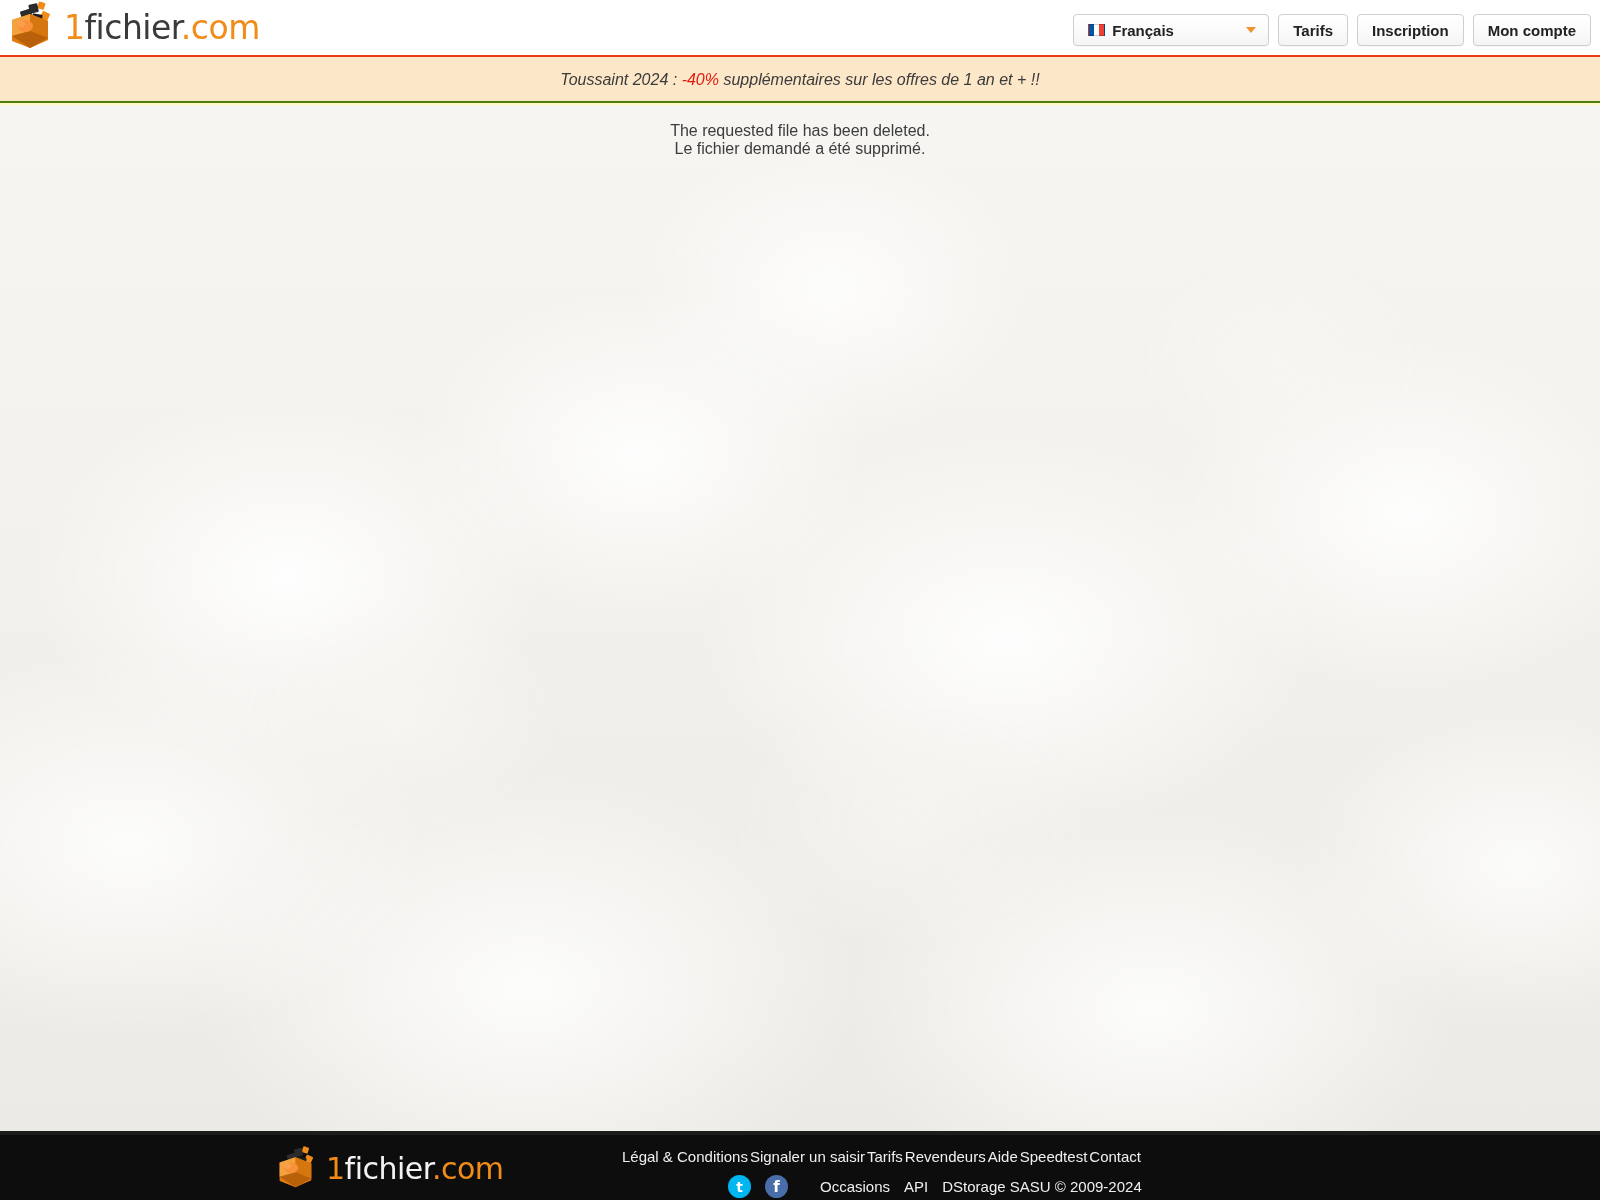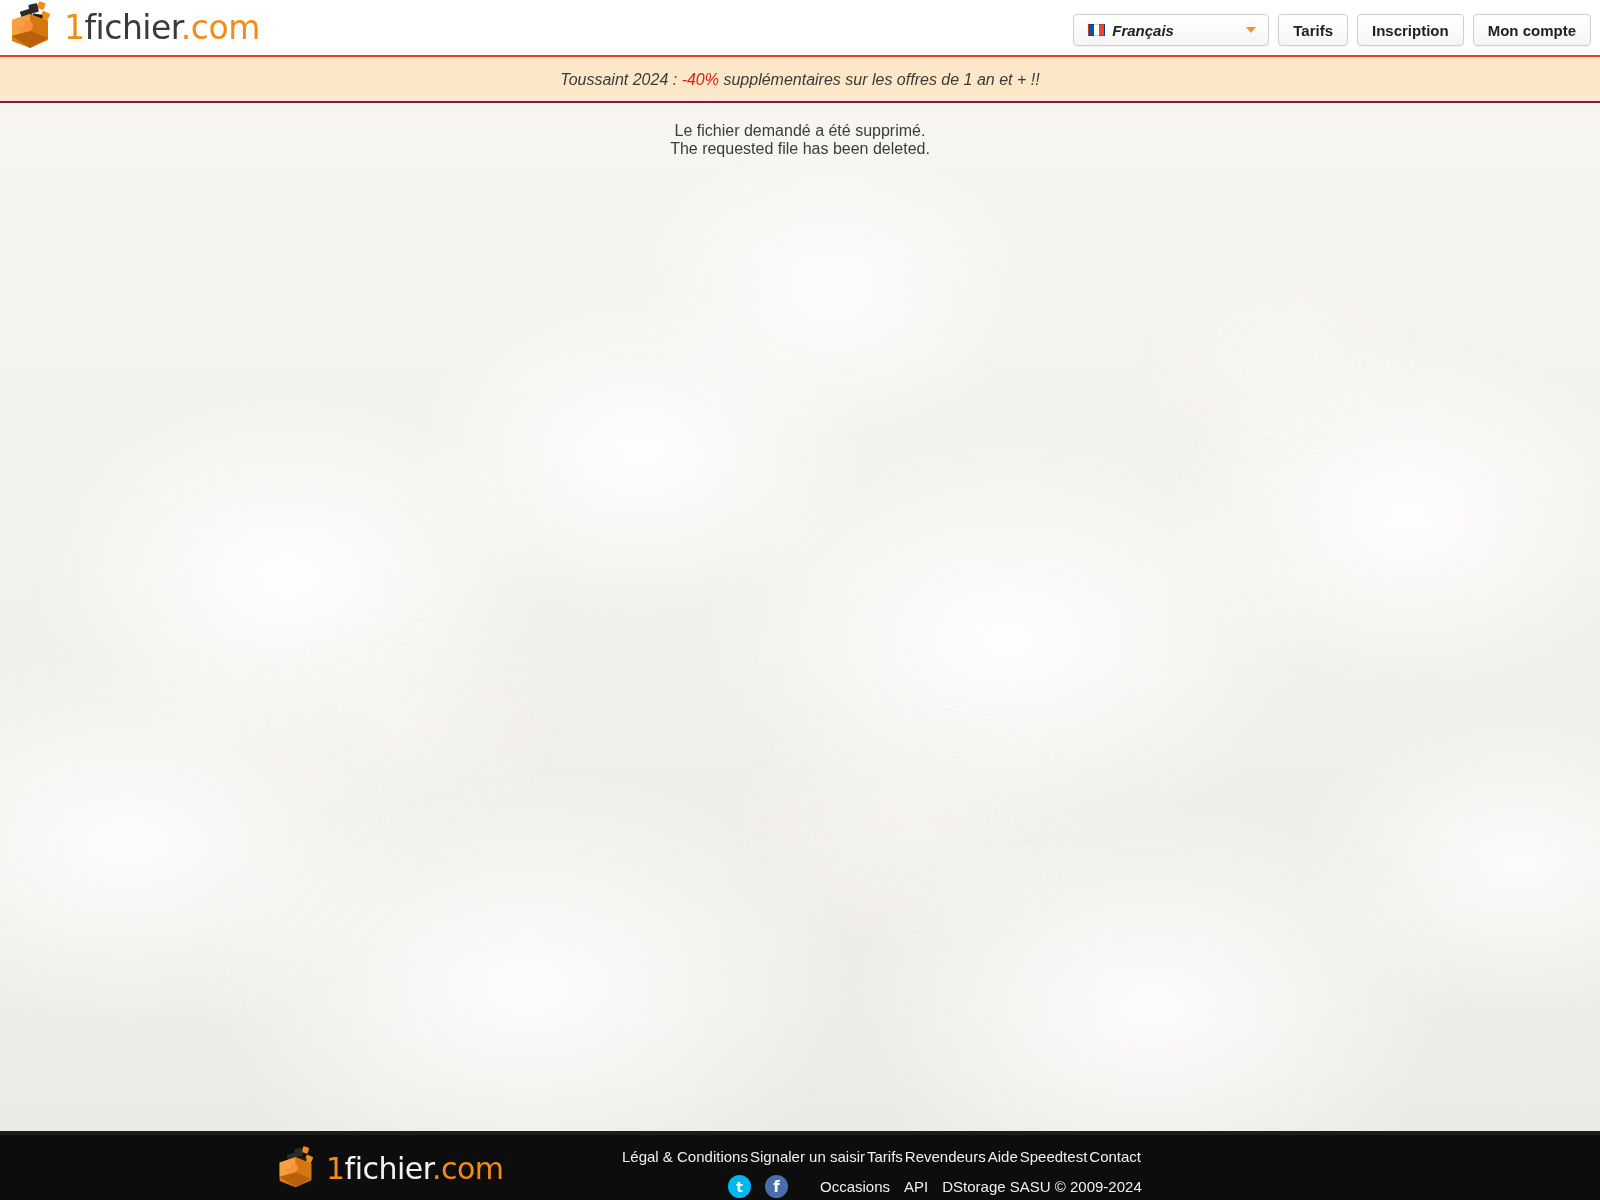--- a/index.html
+++ b/index.html
@@ -110,21 +110,20 @@
     justify-content: center;
     cursor: pointer;
     white-space: nowrap;
     box-shadow: 0 1px 1px rgba(0,0,0,0.04);
   }
   #lang-select {
     width: 196px;
     justify-content: flex-start;
     padding: 0 10px 0 14px;
     position: relative;
-    font-style: italic;
   }
   .flag-fr {
     width: 17px;
     height: 12px;
     display: inline-block;
     margin-right: 7px;
     border: 1px solid rgba(0,0,0,0.18);
     background: linear-gradient(90deg, #0055a4 0 33.3%, #ffffff 33.3% 66.6%, #ef4135 66.6% 100%);
     flex: 0 0 auto;
   }
@@ -141,21 +140,21 @@
   }
 
   
   #promo {
     position: absolute;
     left: 0; top: 55px;
     width: 1600px;
     height: 48px;
     background: #fce7c9;
     border-top: 2px solid #ef3b12;
-    border-bottom: 2px solid #701a75;
+    border-bottom: 2px solid #4d7c0f;
     text-align: center;
     z-index: 19;
     display: flex;
     flex-direction: column;
     justify-content: center;
   }
   #promo-line1 {
     font-family: "Liberation Sans", sans-serif;
     font-style: italic;
     font-size: 16px;
@@ -310,22 +309,22 @@
       <div class="hdr-btn">Inscription</div>
       <div class="hdr-btn">Mon compte</div>
     </div>
   </div>
 
   <div id="promo">
     <div id="promo-line1"><span>Toussaint 2024 : </span><span class="promo-pct">-40%</span><span> supplémentaires sur les offres de 1 an et + !!</span></div>
   </div>
 
   <div id="main">
+    <div class="msg-line">The requested file has been deleted.</div>
     <div class="msg-line">Le fichier demandé a été supprimé.</div>
-    <div class="msg-line">The requested file has been deleted.</div>
   </div>
 
   <div id="footer">
 
     <div id="footer-logo">
       <span class="logo-mark">
         <svg width="48" height="44" viewBox="0 0 52 50">
           <g>
             <rect x="30" y="2" width="7" height="7" rx="1" fill="#f28c18" transform="rotate(18 33 5)"></rect>
             <rect x="21" y="4" width="9" height="9" rx="1" fill="#2b2b2b" transform="rotate(-12 25 8)"></rect>

